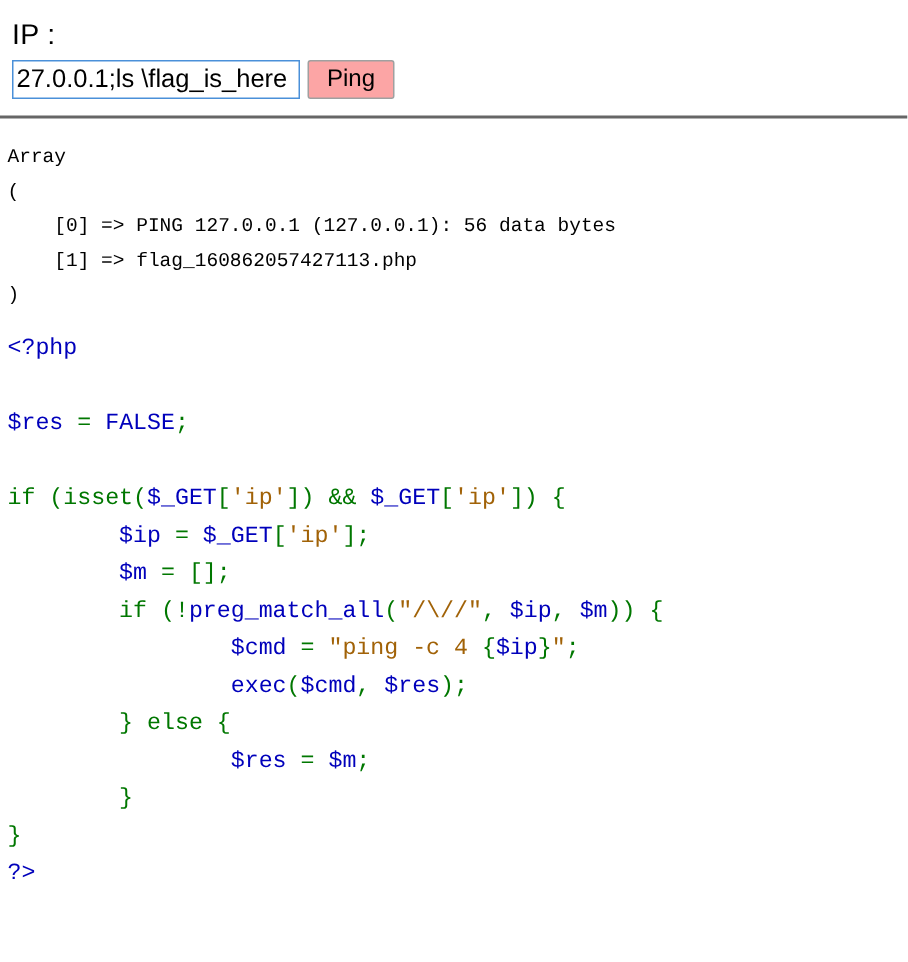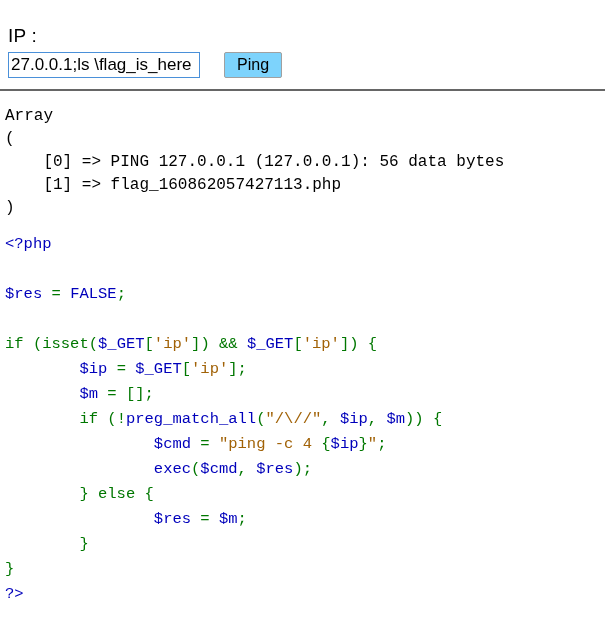--- a/index.html
+++ b/index.html
@@ -19,68 +19,68 @@
   
   .form-area {
     padding: 8px 0 0 8px;
   }
   .ip-label {
     font-family: "Liberation Sans", sans-serif;
     font-size: 19px;
     font-weight: 400;
     color: #000000;
     line-height: 24px;
-    margin: 16px 0 4px 0;
+    margin: 4px 0 4px 0;
     letter-spacing: 0.2px;
   }
   .input-row {
     display: flex;
     align-items: center;
-    gap: 24px;
+    gap: 5px;
   }
   .ip-input {
     width: 186px;
     height: 22px;
     box-sizing: content-box;
     padding: 1px 2px;
     border: 1px solid #4a90d9;
     outline: none;
     background: #ffffff;
     color: #000000;
     font-family: "Liberation Sans", sans-serif;
     font-size: 17px;
     line-height: 22px;
     direction: ltr;
     text-overflow: clip;
   }
   .ping-button {
     height: 26px;
     padding: 0 12px;
-    background: #7dd3fc;
+    background: #fca5a5;
     border: 1px solid #a0a0a0;
     border-radius: 2px;
     color: #000000;
     font-family: "Liberation Sans", sans-serif;
     font-size: 16px;
     line-height: 24px;
     cursor: pointer;
   }
 
   
   .divider {
     border: 0;
     border-top: 2px solid #666666;
     margin: 11px 0 0 0;
     height: 0;
   }
 
   
   .result-output {
     font-family: "Liberation Mono", monospace;
-    font-size: 16px;
+    font-size: 13px;
     line-height: 23px;
     color: #000000;
     white-space: pre;
     margin: 14px 0 0 0;
     padding: 0 0 0 5px;
   }
 
   
   .php-source {
     font-family: "Liberation Mono", monospace;

